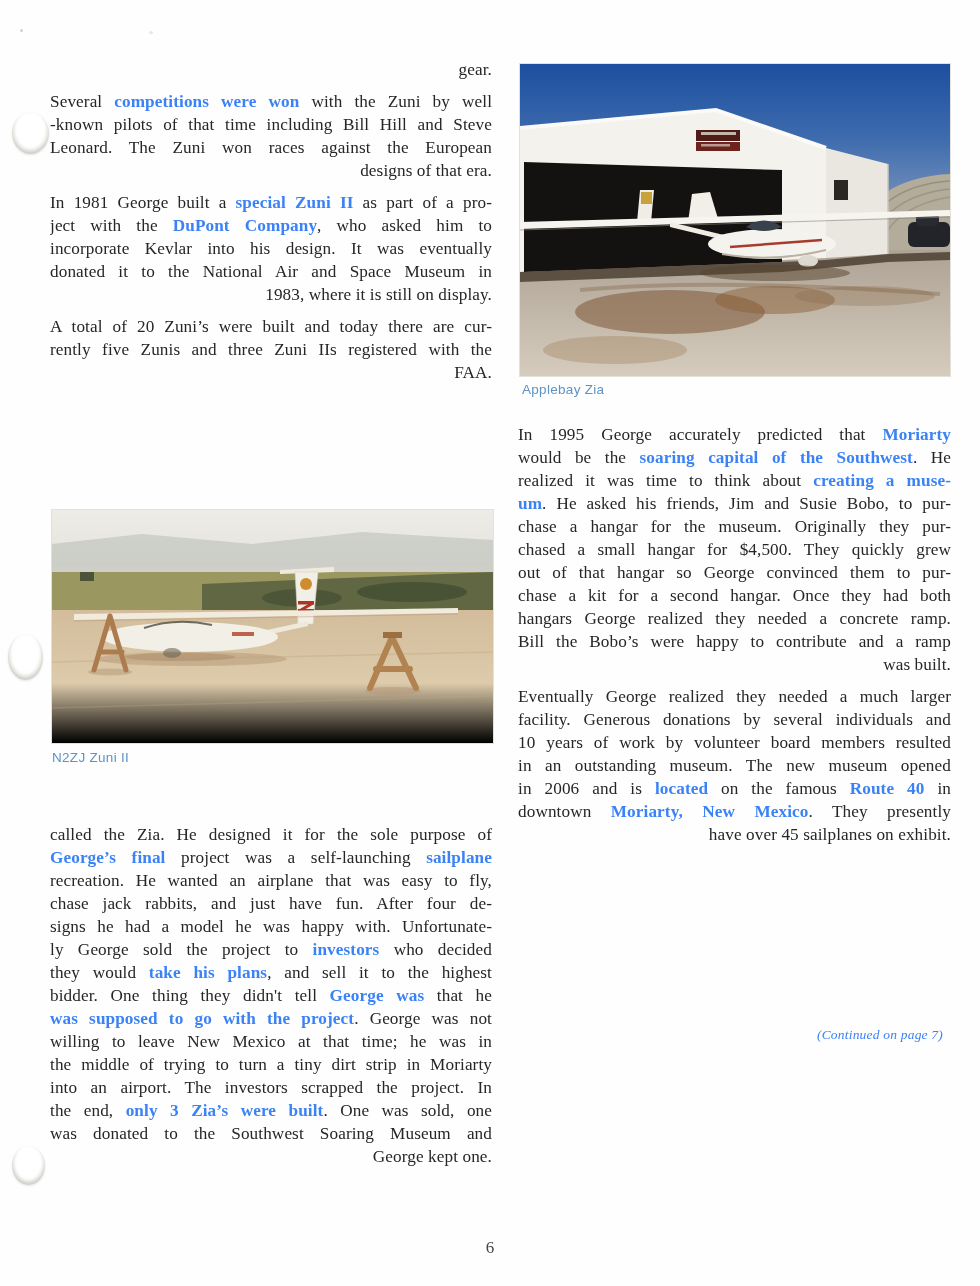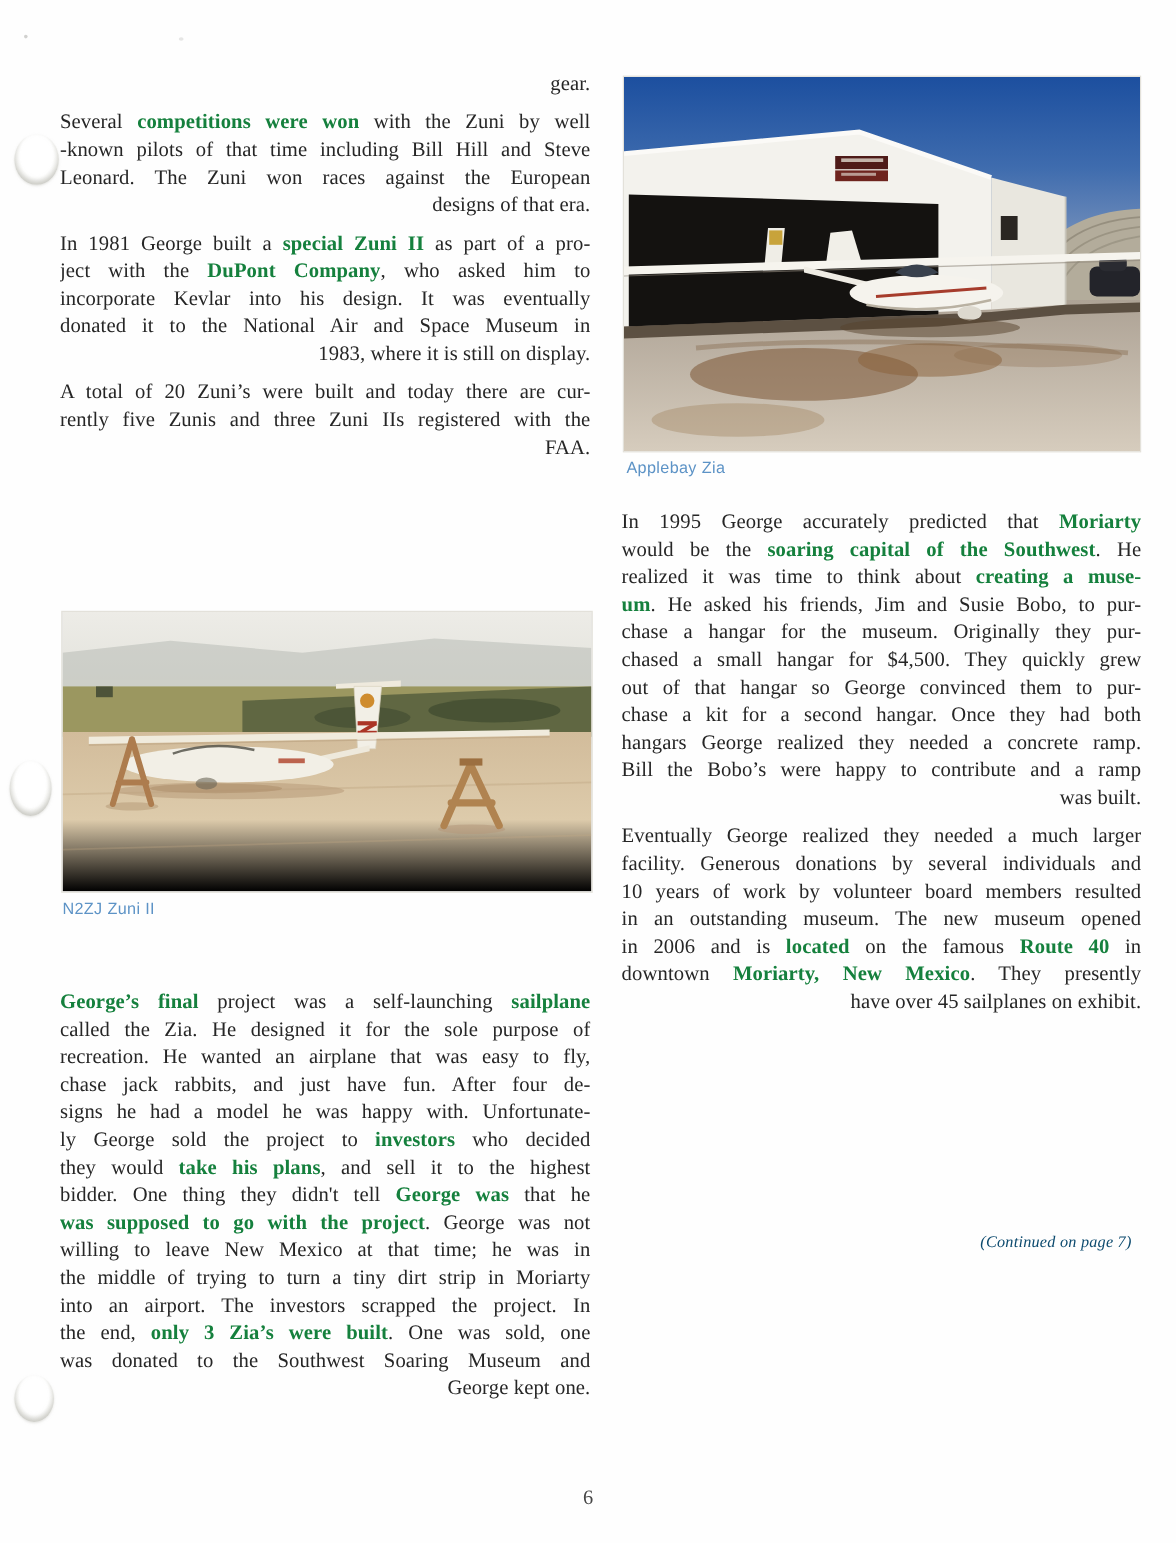--- a/index.html
+++ b/index.html
@@ -18,42 +18,42 @@
     height: 23px; line-height: 23px;
     font-size: 17.2px;
     letter-spacing: 0.1px;
     text-align: justify;
     overflow: hidden;
     white-space: normal;
   }
   .line::after { content: ""; display: inline-block; width: 100%; height: 0; vertical-align: top; }
   .line.last { text-align: right; }
   .line.last::after { content: none; }
-  .line b { font-weight: bold; color: #15803d; }
+  .line b { font-weight: bold; color: #3b82f6; }
   
   .photo {
     position: absolute; overflow: hidden;
     outline: 1px solid #e3e1da;
     background: #ddd;
   }
   .photo svg { display: block; width: 100%; height: 100%; }
   .caption {
     position: absolute;
     font-family: "Liberation Sans", sans-serif;
     font-weight: 400;
     font-size: 13.5px;
     letter-spacing: 0.3px;
     color: #5d93c6;
   }
   
   .continued {
     position: absolute;
     font-style: italic;
     font-size: 13.5px;
-    color: #0c4a6e;
+    color: #3b82f6;
     letter-spacing: 0.2px;
   }
   .pagenum {
     position: absolute;
     left: 0; width: 100%;
     text-align: center;
     font-size: 17px;
     color: #474747;
   }
   .hole {
@@ -154,22 +154,22 @@
         <ellipse cx="341" cy="181" rx="28" ry="4" fill="#b5987a" opacity="0.55"></ellipse>
         <path d="M318,178 L340,127 M364,178 L340,127 M324,159 L358,159" stroke="#b08350" stroke-width="6" fill="none" stroke-linecap="round"></path>
         <rect x="331" y="122" width="19" height="6" fill="#9c6f40"></rect>
       </g>
     </svg>
   </div>
   <div class="caption" style="left:52px; top:750px;">N2ZJ Zuni II</div>
 
   <div class="textblock" style="left:50px; top:823px; width:442px;">
     <div class="para">
+        <div class="line">called the Zia. He designed it for the sole purpose of</div>
         <div class="line"><b>George’s final</b> project was a self-launching <b>sailplane</b></div>
-        <div class="line">called the Zia. He designed it for the sole purpose of</div>
         <div class="line">recreation. He wanted an airplane that was easy to fly,</div>
         <div class="line">chase jack rabbits, and just have fun. After four de-</div>
         <div class="line">signs he had a model he was happy with. Unfortunate-</div>
         <div class="line">ly George sold the project to <b>investors</b> who decided</div>
         <div class="line">they would <b>take his plans</b>, and sell it to the highest</div>
         <div class="line">bidder. One thing they didn't tell <b>George was</b> that he</div>
         <div class="line"><b>was supposed to go with the project</b>. George was not</div>
         <div class="line">willing to leave New Mexico at that time; he was in</div>
         <div class="line">the middle of trying to turn a tiny dirt strip in Moriarty</div>
         <div class="line">into an airport. The investors scrapped the project. In</div>

